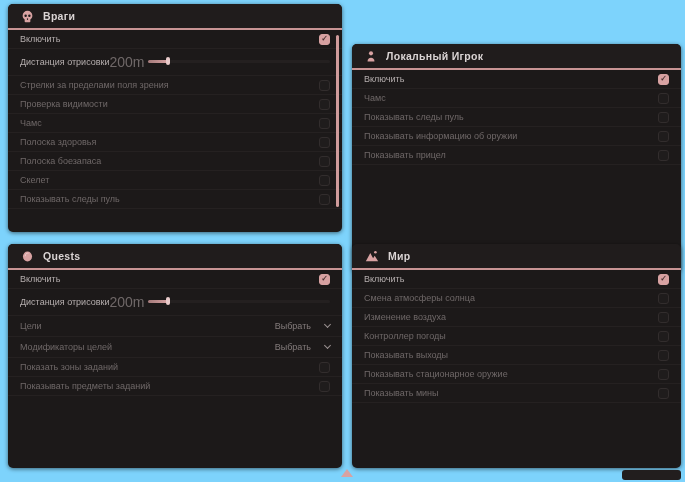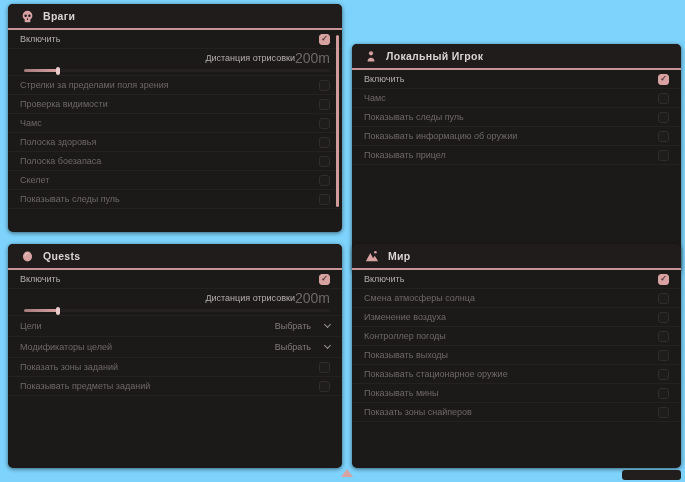--- a/index.html
+++ b/index.html
@@ -31,21 +31,21 @@
   }
   .lbl { font-size: 9px; color: #6f6868; white-space: nowrap; }
   .lbl.bright { color: #b5aeae; }
   .cb {
     width: 11px; height: 11px; border-radius: 3px;
     border: 1px solid #322d2d; background: #1f1c1c; flex: 0 0 auto;
     display: flex; align-items: center; justify-content: center;
     font-size: 8px; line-height: 1; color: transparent;
   }
   .cb.on { background: #d8a2a2; border-color: #d8a2a2; color: #4a3333; font-weight: bold; }
-  .srow { height: 27px; flex-direction: column; align-items: flex-end; justify-content: center; gap: 3px; }
+  .srow { height: 27px; flex-direction: row; align-items: center; justify-content: center; gap: 3px; }
   .sline { display: flex; align-items: center; justify-content: space-between; }
   .val { font-size: 14px; color: #6f6868; }
   .track {
     position: relative; height: 3px; width: 306px;
     background: #242020; border-radius: 2px; margin-bottom: 2px;
   }
   .fill { height: 3px; border-radius: 2px; background: linear-gradient(90deg,#a37a7a,#d8a2a2); }
   .thumb {
     position: absolute; top: -2.5px; width: 4px; height: 8px;
     border-radius: 2px; background: #e9cbcb;
@@ -252,22 +252,18 @@
           <span class="cb"></span>
         </div>
         <div class="row">
           <span class="lbl">Показывать стационарное оружие</span>
           <span class="cb"></span>
         </div>
         <div class="row">
           <span class="lbl">Показывать мины</span>
           <span class="cb"></span>
         </div>
-        <div class="row">
-          <span class="lbl">Показать зоны снайперов</span>
-          <span class="cb"></span>
-        </div>
       </div>
   </section>
 
   <div class="sliver"></div>
   <div class="cursor"></div>
 </div>
 
 </body></html>

